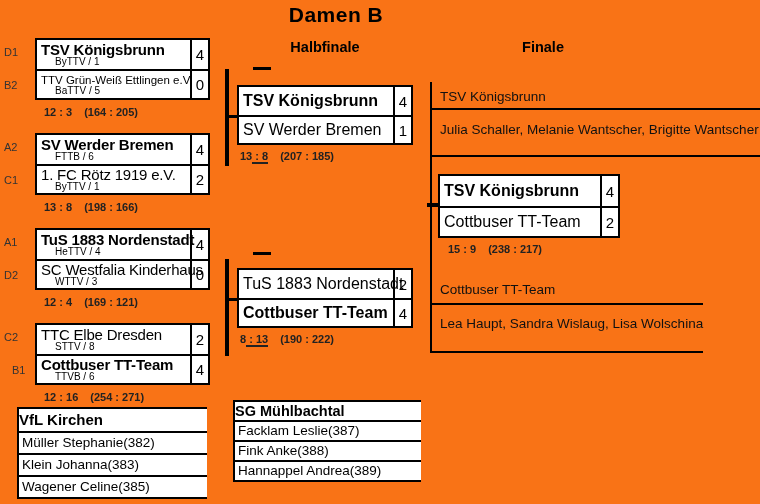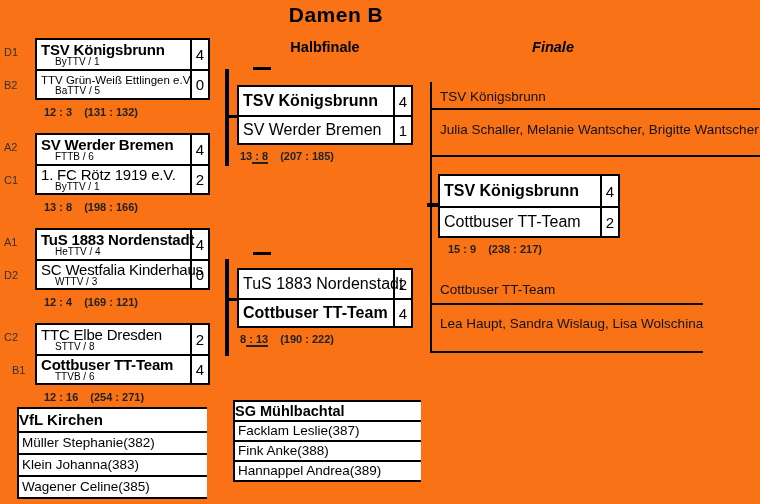--- a/index.html
+++ b/index.html
@@ -49,21 +49,21 @@
   .sg .r-head  { height:20px; line-height:19px; font-size:14.5px; }
   .sg .r-row   { height:20px; line-height:18px; font-size:13.5px; }
 </style>
 </head>
 <body>
 
 <div class="sheet">
 
   <div class="abs title">Damen B</div>
   <div class="abs colhdr" style="left:237px;width:176px;">Halbfinale</div>
-  <div class="abs colhdr" style="left:462px;width:182px;font-style:italic;">Finale</div>
+  <div class="abs colhdr" style="left:452px;width:182px;">Finale</div>
 
   <div class="abs code" style="left:4px;top:46px;">D1</div>
   <div class="abs code" style="left:4px;top:79px;">B2</div>
   <div class="abs code" style="left:4px;top:141px;">A2</div>
   <div class="abs code" style="left:4px;top:174px;">C1</div>
   <div class="abs code" style="left:4px;top:236px;">A1</div>
   <div class="abs code" style="left:4px;top:269px;">D2</div>
   <div class="abs code" style="left:4px;top:331px;">C2</div>
   <div class="abs code" style="left:12px;top:364px;">B1</div>
 
@@ -76,21 +76,21 @@
       <div class="score">4</div>
     </div>
     <div class="row row2">
       <div class="nm">
         <div class="tname sm">TTV Grün-Weiß Ettlingen e.V.</div>
         <div class="assoc">BaTTV / 5</div>
       </div>
       <div class="score">0</div>
     </div>
   </div>
-  <div class="abs result" style="left:44px;top:106px;"><span>12 : 3</span><span class="ul"></span><span class="detail">(131 : 132)</span></div>
+  <div class="abs result" style="left:44px;top:106px;"><span>12 : 3</span><span class="ul"></span><span class="detail">(164 : 205)</span></div>
 
   <div class="abs box qf" style="left:35px;top:133px;width:175px;">
     <div class="row">
       <div class="nm">
         <div class="tname w">SV Werder Bremen</div>
         <div class="assoc">FTTB / 6</div>
       </div>
       <div class="score">4</div>
     </div>
     <div class="row row2">

